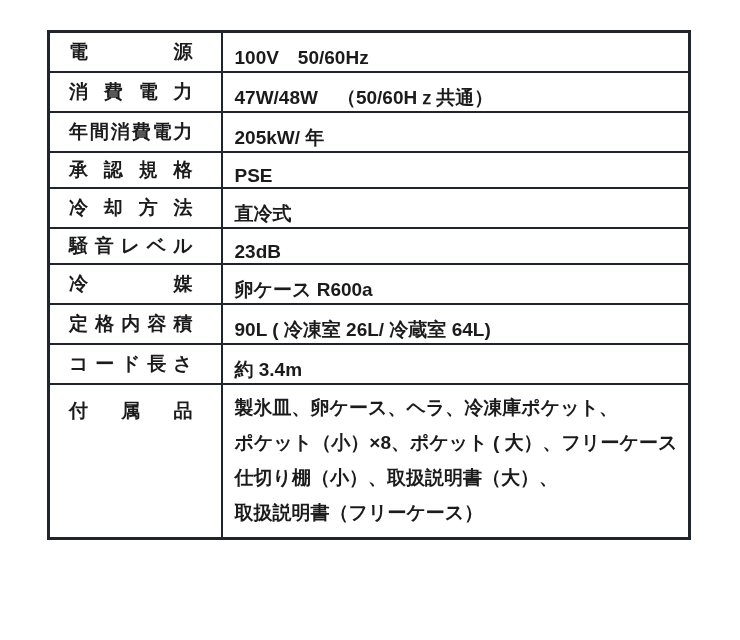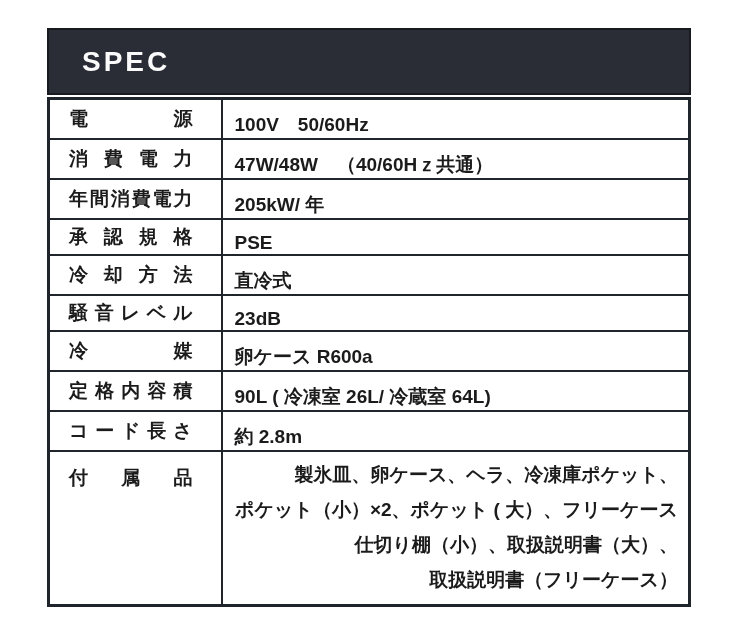--- a/index.html
+++ b/index.html
@@ -76,32 +76,28 @@
     height: 152px;
   }
   tr.accessories-row td {
     vertical-align: top;
     padding-top: 5px;
     padding-bottom: 7px;
   }
   .acc-line {
     line-height: 35px;
     white-space: nowrap;
-    text-align: right;
   }
 </style>
 </head>
 <body>
 
 <div class="canvas">
   <div class="spec-wrap">
 
-    <div class="spec-header">
-      <span class="title">SPEC</span>
-    </div>
 
     <table class="spec-table">
       <tbody>
         <tr>
           <th>
               <span class="label-flex">
                 <span>電</span>
                 <span>源</span>
               </span>
             </th>
@@ -109,21 +105,21 @@
         </tr>
         <tr>
           <th>
               <span class="label-flex">
                 <span>消</span>
                 <span>費</span>
                 <span>電</span>
                 <span>力</span>
               </span>
             </th>
-          <td>47W/48W　（40/60Hｚ共通）</td>
+          <td>47W/48W　（50/60Hｚ共通）</td>
         </tr>
         <tr>
           <th>
               <span class="label-flex">
                 <span>年</span>
                 <span>間</span>
                 <span>消</span>
                 <span>費</span>
                 <span>電</span>
                 <span>力</span>
@@ -189,33 +185,33 @@
         <tr>
           <th>
               <span class="label-flex">
                 <span>コ</span>
                 <span>ー</span>
                 <span>ド</span>
                 <span>長</span>
                 <span>さ</span>
               </span>
             </th>
-          <td>約 2.8m</td>
+          <td>約 3.4m</td>
         </tr>
         <tr class="accessories-row">
           <th>
               <span class="label-flex">
                 <span>付</span>
                 <span>属</span>
                 <span>品</span>
               </span>
             </th>
           <td>
             <div class="acc-line">製氷皿、卵ケース、ヘラ、冷凍庫ポケット、</div>
-            <div class="acc-line">ポケット（小）×2、ポケット ( 大）、フリーケース</div>
+            <div class="acc-line">ポケット（小）×8、ポケット ( 大）、フリーケース</div>
             <div class="acc-line">仕切り棚（小）、取扱説明書（大）、</div>
             <div class="acc-line">取扱説明書（フリーケース）</div>
           </td>
         </tr>
       </tbody>
     </table>
 
   </div>
 </div>
 

